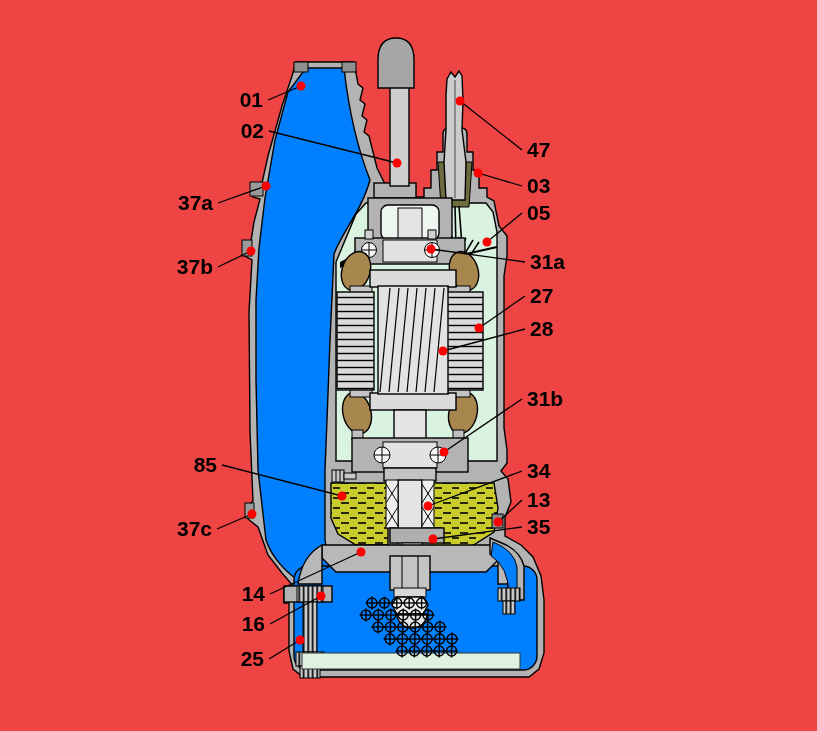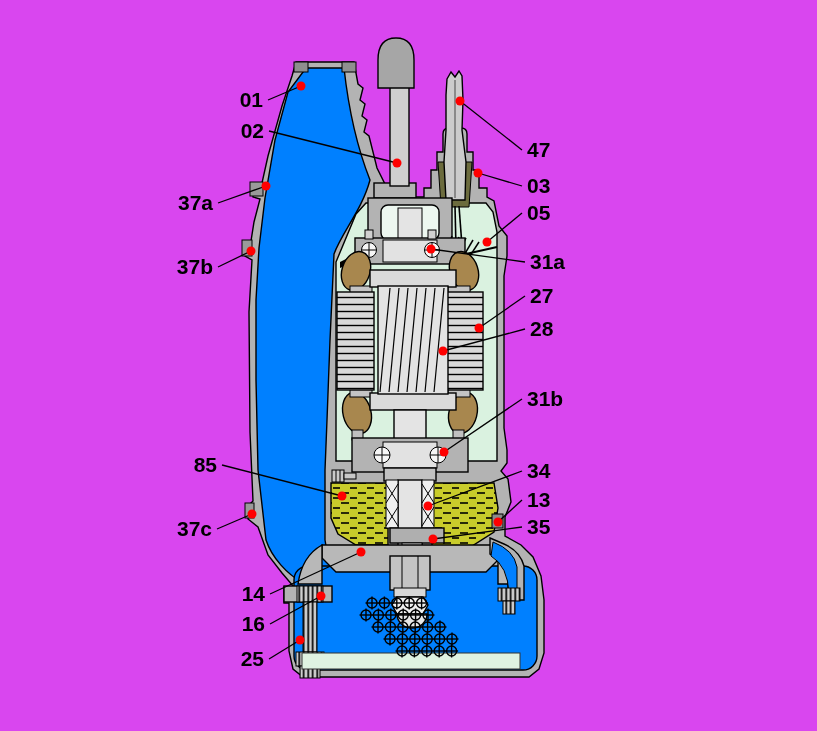--- a/index.html
+++ b/index.html
@@ -1,16 +1,16 @@
 <!DOCTYPE html>
 <html><head>
 <meta charset="utf-8">
 <style>
   html,body { margin:0; padding:0; background:#ffffff; }
-  .stage { position:relative; width:817px; height:731px; background:#d946ef; overflow:hidden;
+  .stage { position:relative; width:817px; height:731px; background:#ef4444; overflow:hidden;
            font-family:"Liberation Sans", sans-serif; }
   svg { display:block; }
   .callout-text { font-family:"Liberation Sans", sans-serif; font-weight:700; font-size:21px; fill:#000; }
   .callout-line { stroke:#000; stroke-width:1.3; }
   .outline { stroke:#000; stroke-width:1.4; }
   .thin { stroke:#000; stroke-width:1; }
 </style>
 </head>
 <body>
 

